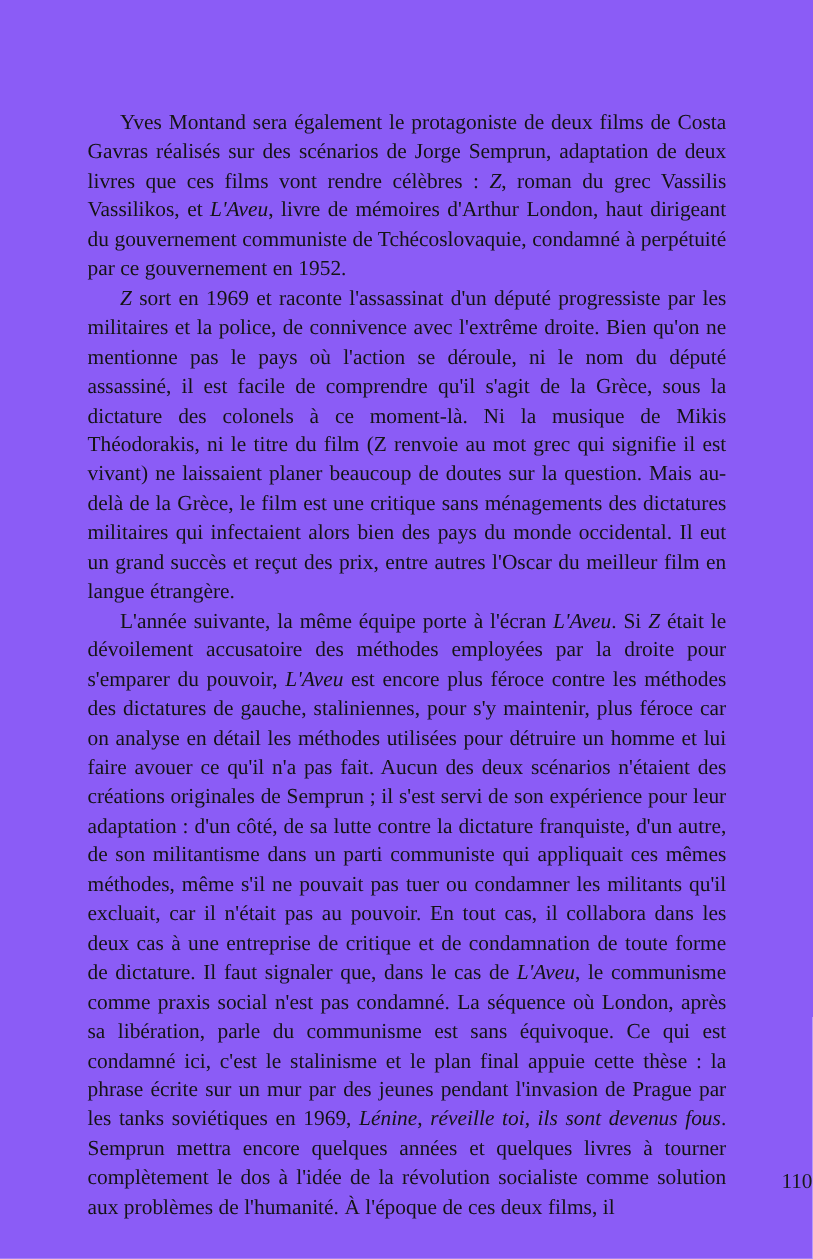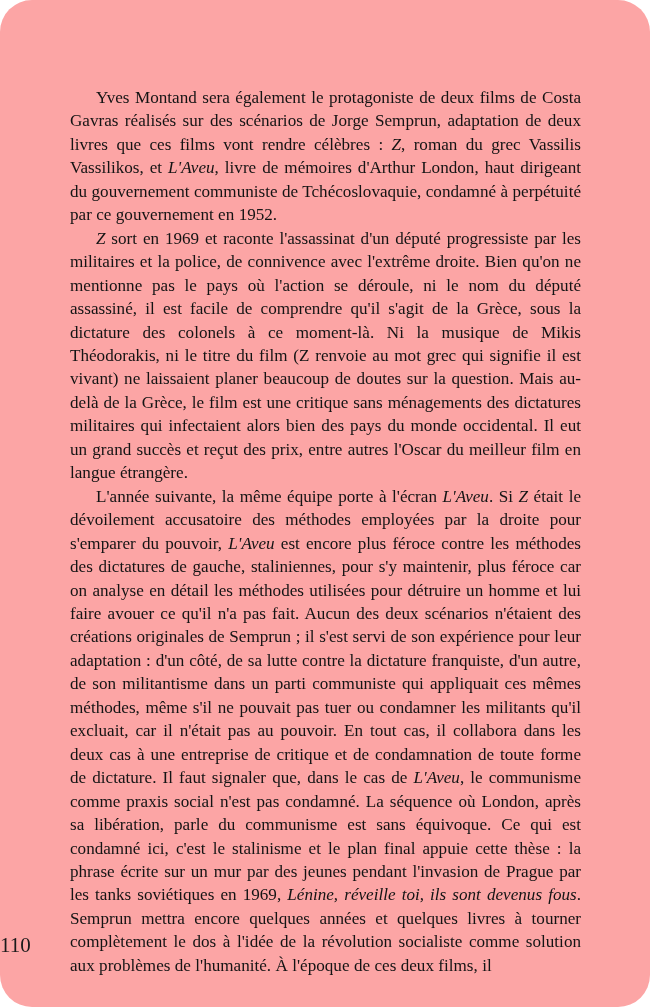--- a/index.html
+++ b/index.html
@@ -15,22 +15,21 @@
     font-family: "Liberation Serif", "DejaVu Serif", serif;
     color: #141414;
     overflow: hidden;
   }
   .page {
     position: absolute;
     left: 0;
     top: 0;
     width: 650px;
     height: 1007px;
-    background: #fca5a5;
-    border-radius: 32px;
+    background: #8b5cf6;
   }
   .text-column {
     position: absolute;
     left: 70px;
     top: 86px;
     width: 511px;
   }
   .para {
     margin: 0;
     text-indent: 26px;
@@ -46,23 +45,23 @@
     margin-top: 0;
   }
   .ital {
     font-style: italic;
   }
   .page-number {
     position: absolute;
     left: 0;
     top: 935px;
     width: 650px;
-    text-align: left;
+    text-align: right;
     font-family: "Liberation Serif", "DejaVu Serif", serif;
-    font-size: 21px;
+    font-size: 17px;
     line-height: 20px;
     color: #1a1a1a;
   }
 </style>
 </head>
 <body>
 
 <div class="page">
 
   <div class="text-column">

